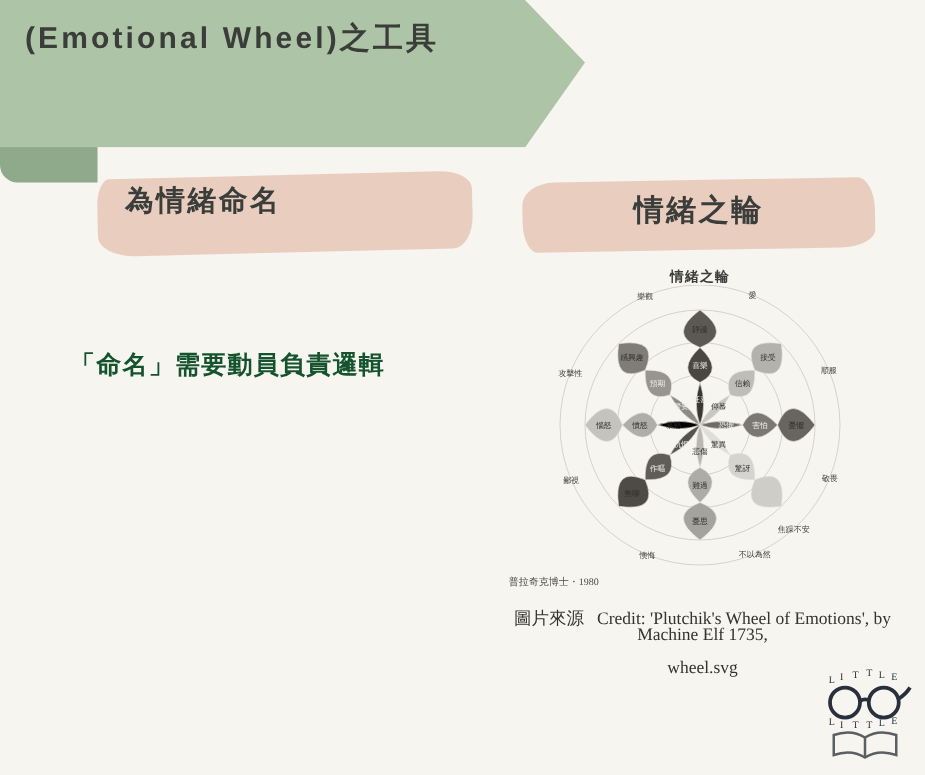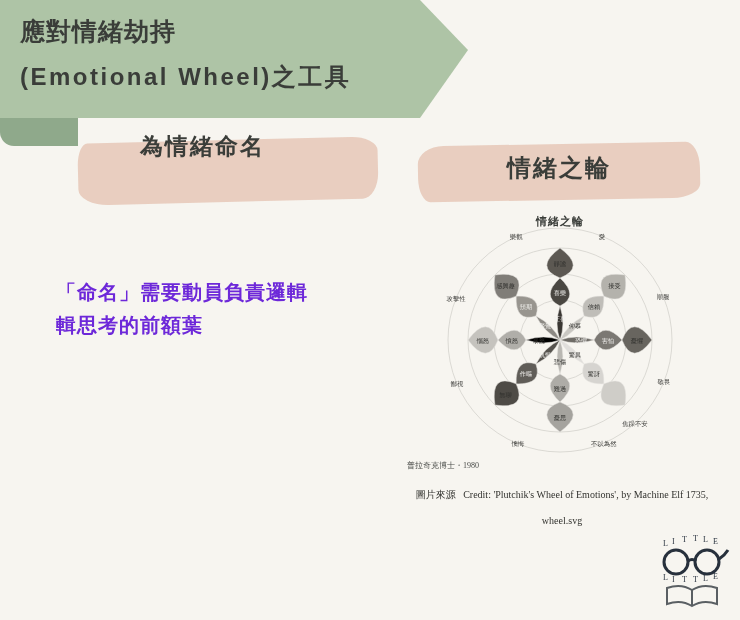--- a/index.html
+++ b/index.html
@@ -42,88 +42,86 @@
     left:78px;top:140px;width:300px;height:62px;
     border-radius:10px 26px 16px 30px/22px 14px 26px 16px;
     transform:rotate(-1.4deg);
   }
   .brush.right{
     left:418px;top:144px;width:282px;height:56px;
     border-radius:26px 14px 28px 12px/18px 26px 14px 24px;
     transform:rotate(-1deg);
   }
   .label-left{
-    position:absolute;left:100px;top:128px;width:330px;margin-left:40px;
+    position:absolute;left:100px;top:142px;width:330px;
   }
   .label-left .ln{
     font-size:23px;font-weight:bold;line-height:36px;color:#3a3d39;
     letter-spacing:2px;white-space:nowrap;
   }
   .label-right{
     position:absolute;left:418px;top:152px;width:282px;text-align:center;
   }
   .label-right .ln{
     font-size:24px;font-weight:bold;color:#3a3d39;letter-spacing:2px;
   }
 
   
   .body-copy{
     position:absolute;left:56px;top:276px;width:330px;
   }
   .body-copy .ln{
-    font-size:20px;font-weight:bold;line-height:33px;color:#6d28d9;
+    font-size:20px;font-weight:bold;line-height:33px;color:#14532d;
     letter-spacing:1px;white-space:nowrap;
   }
 
   
   .wheel-wrap{position:absolute;left:400px;top:214px;width:320px;height:250px;}
   .wheel-title{
     position:absolute;left:0;top:0;width:320px;text-align:center;
     font-size:11px;font-weight:bold;color:#3a3d39;letter-spacing:1px;
   }
   .wheel-svg{position:absolute;left:0;top:14px;}
 
   .cap-author{
     position:absolute;left:407px;top:460px;
     font-size:8px;color:#4a4c49;font-family:Liberation Serif, serif;
   }
   .credit{
     position:absolute;left:392px;top:488px;width:340px;text-align:center;
-    font-family:"Liberation Serif",serif;font-size:10px;line-height:13px;color:#33332f;
+    font-family:"Liberation Serif",serif;font-size:14px;line-height:13px;color:#33332f;
   }
   .credit .cn{font-family:"Liberation Sans",sans-serif;}
 
   
   .logo{position:absolute;left:655px;top:534px;width:76px;height:74px;}
 </style>
 </head>
 <body>
 
 <div class="slide">
 
   <div class="ribbon-fold"></div>
   <div class="ribbon"></div>
   <div class="ribbon-text">
-    <div class="ribbon-line l1">應對情緒劫持</div>
     <div class="ribbon-line l2">(Emotional Wheel)之工具</div>
   </div>
 
   <div class="brush left"></div>
   <div class="label-left">
     <div class="ln">為情緒命名</div>
   </div>
 
   <div class="brush right"></div>
   <div class="label-right">
     <div class="ln">情緒之輪</div>
   </div>
 
   <div class="body-copy">
     <div class="ln">「命名」需要動員負責邏輯</div>
-    <div class="ln">輯思考的前額葉</div>
   </div>
 
   <div class="wheel-wrap">
     <div class="wheel-title">情緒之輪</div>
     <svg class="wheel-svg" id="wheel-svg" width="320" height="236" viewBox="0 0 320 236">
         <circle cx="160" cy="112" r="40" fill="none" stroke="#cfcdc7" stroke-width="0.7"></circle>
         <circle cx="160" cy="112" r="66" fill="none" stroke="#cfcdc7" stroke-width="0.7"></circle>
         <circle cx="160" cy="112" r="92" fill="none" stroke="#cfcdc7" stroke-width="0.7"></circle>
         <circle cx="160" cy="112" r="112" fill="none" stroke="#cfcdc7" stroke-width="0.7"></circle>
         <g>

